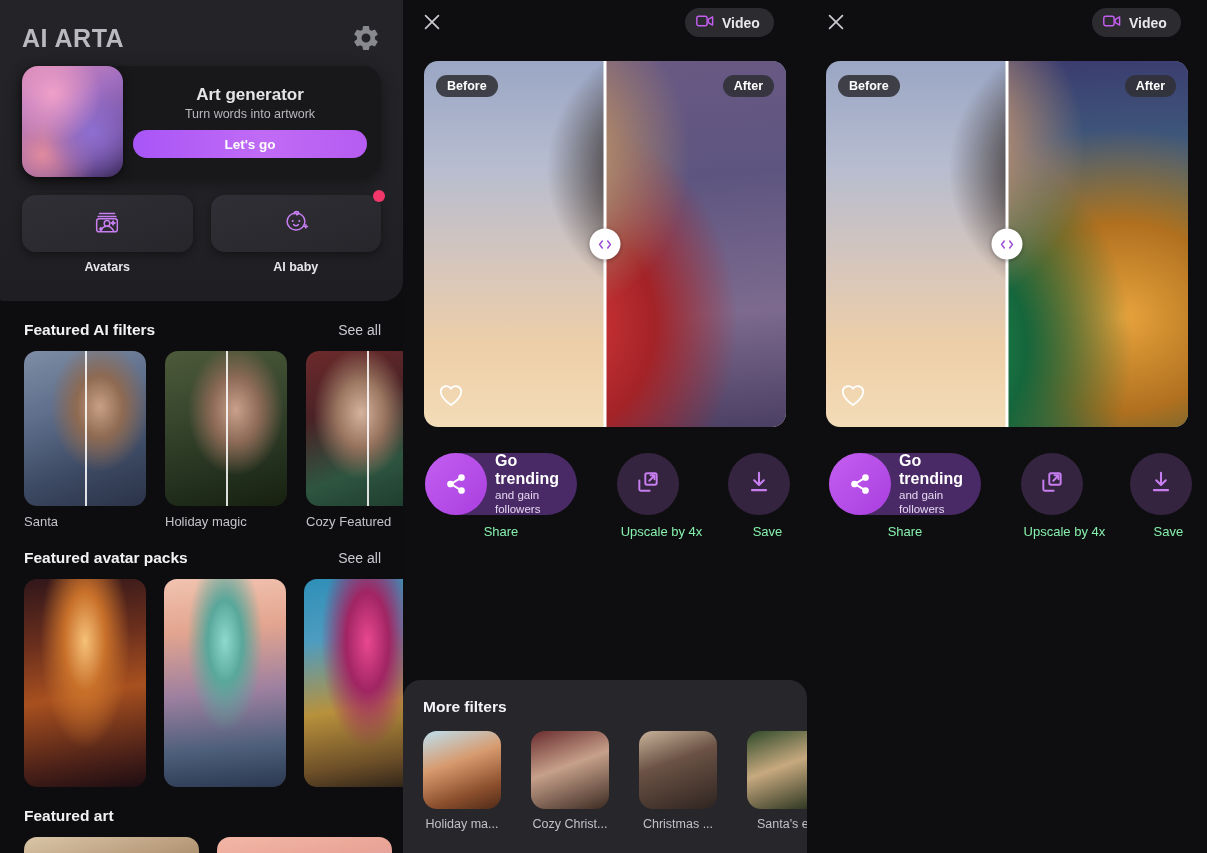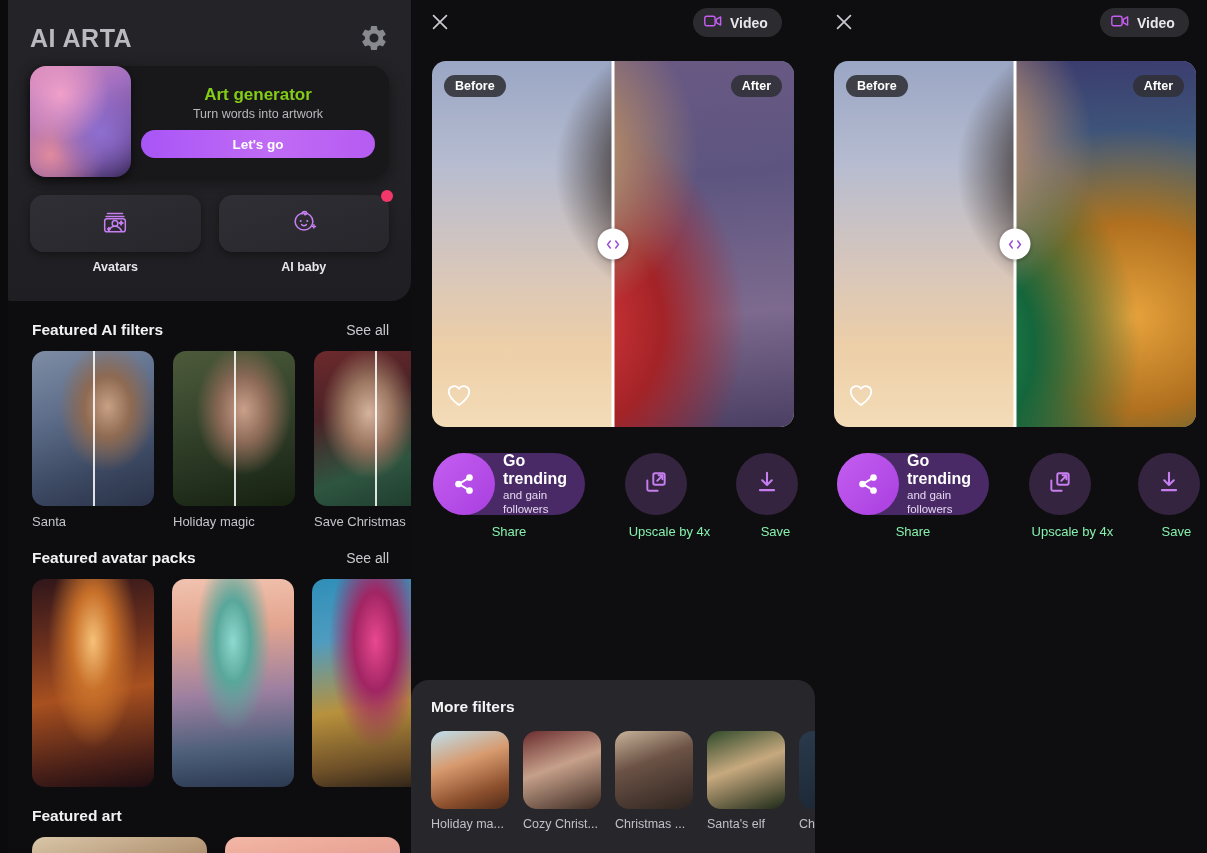--- a/index.html
+++ b/index.html
@@ -2,21 +2,21 @@
 <html><head>
 <meta charset="utf-8">
 <style>
   * { box-sizing: border-box; margin: 0; padding: 0; }
   html, body {
     width: 1207px; height: 853px;
     background: #0b0b0d;
     font-family: "Liberation Sans", sans-serif;
     overflow: hidden;
   }
-  .root { position: relative; width: 1207px; height: 853px; display: flex; padding-left: 8px; }
+  .root { position: relative; width: 1207px; height: 853px; display: flex; }
 
   
   .sidebar {
     position: relative;
     width: 403px; height: 853px;
     background: #0d0d10;
     overflow: hidden;
     flex: 0 0 403px;
   }
   .sb-top {
@@ -51,21 +51,21 @@
     border-radius: 16px;
     background:
       radial-gradient(circle at 30% 25%, #f0a0c8 0%, rgba(240,160,200,0) 45%),
       radial-gradient(circle at 70% 60%, #8e6fd0 0%, rgba(142,111,208,0) 50%),
       radial-gradient(circle at 20% 80%, #e08a9e 0%, rgba(224,138,158,0) 45%),
       linear-gradient(150deg, #d98ab8 0%, #a06ec0 40%, #6b4a96 75%, #3a2a58 100%);
     filter: blur(.4px);
     box-shadow: 0 3px 10px rgba(0,0,0,.5);
   }
   .promo-body { flex: 1; text-align: center; padding: 0 14px 0 10px; }
-  .promo-title { font-size: 17px; font-weight: bold; color: #84cc16; }
+  .promo-title { font-size: 17px; font-weight: bold; color: #e5e5e5; }
   .promo-sub { font-size: 12.5px; color: #b7b7bd; margin-top: 2px; }
   .promo-btn {
     margin-top: 9px; height: 28px; border-radius: 14px;
     background: linear-gradient(90deg, #a855f7 0%, #c06bf5 55%, #b65cf2 100%);
     color: #fff; font-size: 13.5px; font-weight: bold;
     display: flex; align-items: center; justify-content: center;
     border: none; width: 100%; cursor: pointer;
   }
 
   .quick-row { display: flex; gap: 18px; padding: 18px 22px 0 22px; }
@@ -213,21 +213,21 @@
     background: #26262b;
     border-top-left-radius: 18px; border-top-right-radius: 18px;
     height: 173px; overflow: hidden;
   }
   .sheet-a { left: 0;  width: 404px; }
   .sheet-title {
     font-size: 15.5px; font-weight: bold; color: #f4f4f7;
     padding: 18px 0 0 20px;
   }
   .sheet-row {
-    display: flex; gap: 14px; margin-top: 15px; padding-left: 20px;
+    display: flex; gap: 30px; margin-top: 15px; padding-left: 20px; text-align: center;
   }
   .sheet-item { width: 78px; flex: 0 0 78px; }
   .sheet-thumb {
     width: 78px; height: 78px; border-radius: 14px;
     overflow: hidden; cursor: pointer; position: relative;
   }
   .sheet-name {
     margin-top: 8px; font-size: 12.5px; color: #c0c0c7;
     white-space: nowrap; overflow: hidden;
   }
@@ -383,21 +383,21 @@
             <div class="ph ph-holiday"></div>
               <div class="split-line"></div>
           </div>
           <div class="filter-name">Holiday magic</div>
         </div>
         <div class="filter-item">
           <div class="filter-thumb">
             <div class="ph ph-cozy"></div>
               <div class="split-line"></div>
           </div>
-          <div class="filter-name">Save Christmas</div>
+          <div class="filter-name">Cozy Featured</div>
         </div>
       </div>
 
       <div class="sec-head">
         <div class="sec-title">Featured avatar packs</div>
         <div class="see-all">See all</div>
       </div>
       <div class="pack-row">
         <div class="pack-thumb">
             <div class="ph ph-witch"></div>

